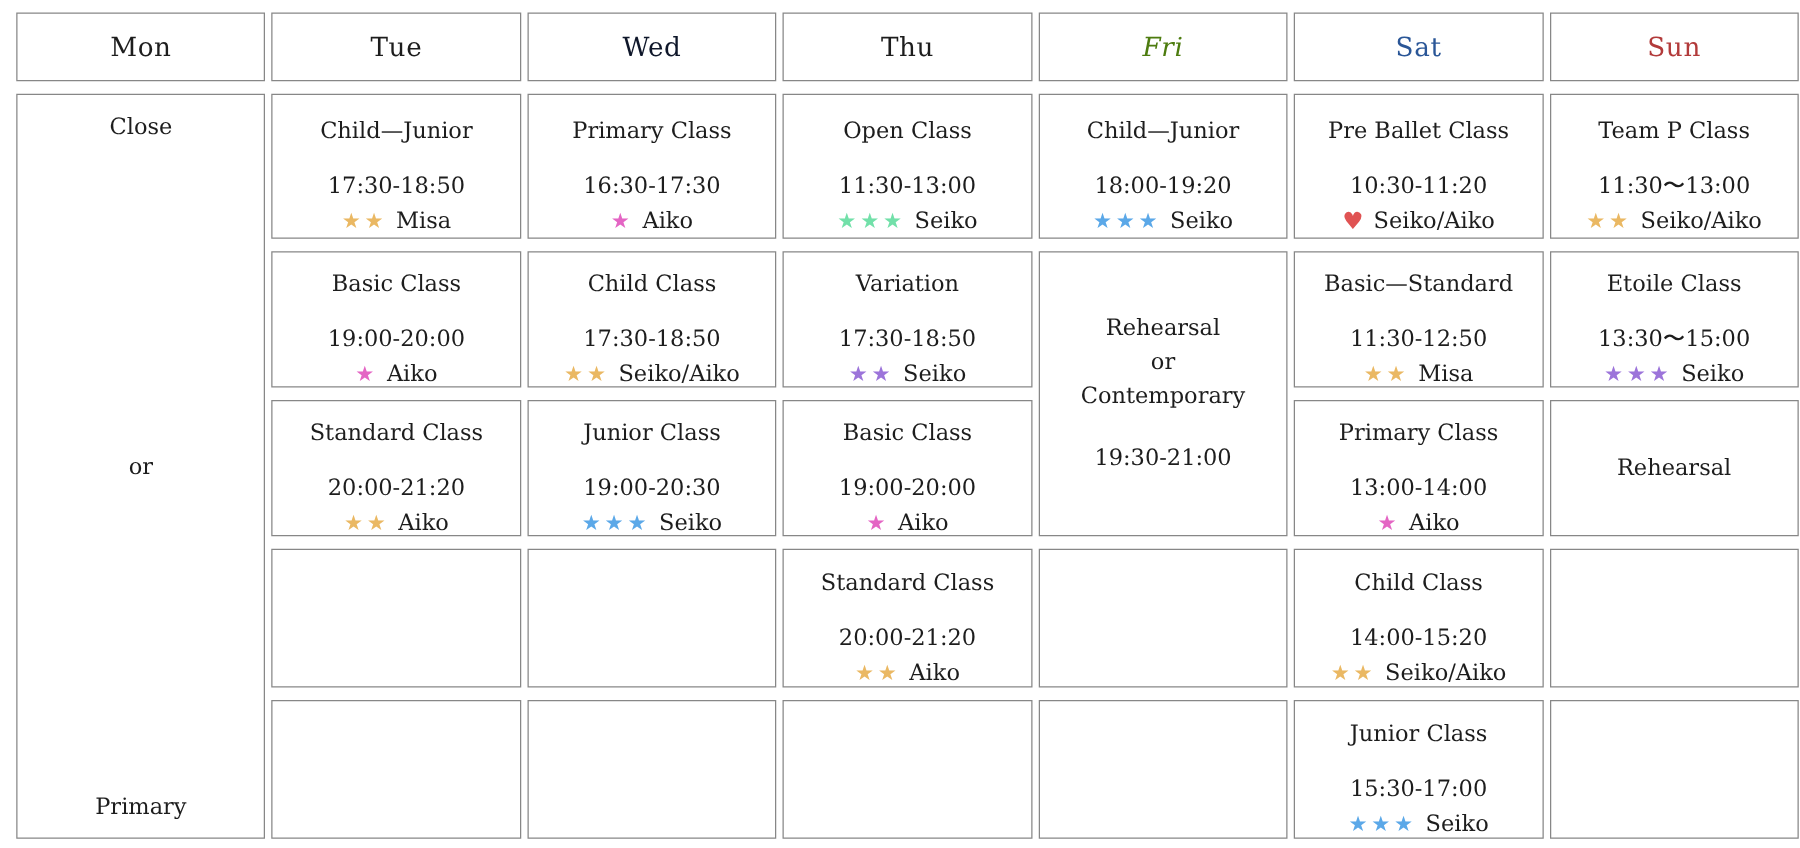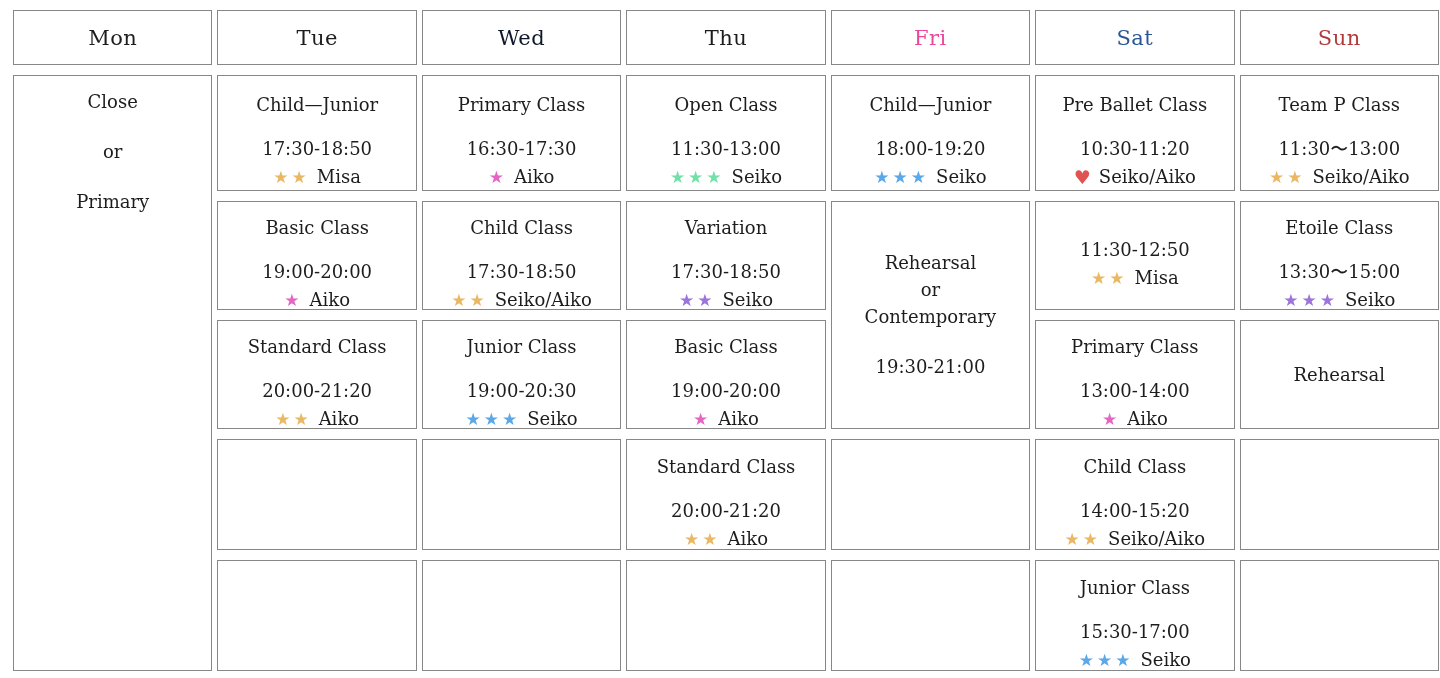--- a/index.html
+++ b/index.html
@@ -33,42 +33,42 @@
   }
 
   .cell .title, .cell .time { white-space:nowrap;margin-top:16px; }
 
   .level-line { display:flex; align-items:center; justify-content:center; white-space:nowrap; }
   .star-icons { letter-spacing:3px; margin-right:7px; font-size:17px;
                 font-family:"DejaVu Sans", sans-serif; }
   .heart-icons { margin-right:8px; font-size:19px; font-family:"DejaVu Sans", sans-serif; }
 
   .note-line { line-height:27px; }
-  .cell.spread { justify-content:flex-start; }
+  .cell.spread { justify-content:space-between; }
   .cell.spread .note-line { line-height:27px; margin:11.5px 0; }
   .cell .note-time { margin-top:23px; white-space:nowrap; }
 </style>
 </head>
 <body>
 
 <div class="schedule">
     <div class="hcell" style="grid-area: 1 / 1;">
       <span style="color: rgb(29, 29, 29);">Mon</span>
     </div>
     <div class="hcell" style="grid-area: 1 / 2;">
       <span style="color: rgb(29, 29, 29);">Tue</span>
     </div>
     <div class="hcell" style="grid-area: 1 / 3;">
       <span style="color: #0f172a;">Wed</span>
     </div>
     <div class="hcell" style="grid-area: 1 / 4;">
       <span style="color: rgb(29, 29, 29);">Thu</span>
     </div>
     <div class="hcell" style="grid-area: 1 / 5;">
-      <span style="color: #ec4899;">Fri</span>
+      <span style="color: #4d7c0f; font-style: italic;">Fri</span>
     </div>
     <div class="hcell" style="grid-area: 1 / 6;">
       <span style="color: rgb(42, 86, 151);">Sat</span>
     </div>
     <div class="hcell" style="grid-area: 1 / 7;">
       <span style="color: rgb(178, 58, 58);">Sun</span>
     </div>
     <div class="cell spread" style="grid-area: 2 / 1 / span 5;">
       <div class="note-line">Close</div>
       <div class="note-line">or</div>
@@ -177,20 +177,21 @@
     <div class="cell" style="grid-area: 6 / 5;"></div>
     <div class="cell" style="grid-area: 2 / 6; align-items: center;">
       <div class="title">Pre Ballet Class</div>
       <div class="time">10:30-11:20</div>
       <div class="level-line">
         <span class="heart-icons" style="color: rgb(224, 83, 83);">♥</span>
         <span class="teacher">Seiko/Aiko</span>
       </div>
     </div>
     <div class="cell" style="grid-area: 3 / 6;">
+      <div class="title">Basic—Standard</div>
       <div class="time">11:30-12:50</div>
       <div class="level-line">
         <span class="star-icons" style="color: rgb(234, 184, 99);">★★</span>
         <span class="teacher">Misa</span>
       </div>
     </div>
     <div class="cell" style="grid-area: 4 / 6;">
       <div class="title">Primary Class</div>
       <div class="time">13:00-14:00</div>
       <div class="level-line">

